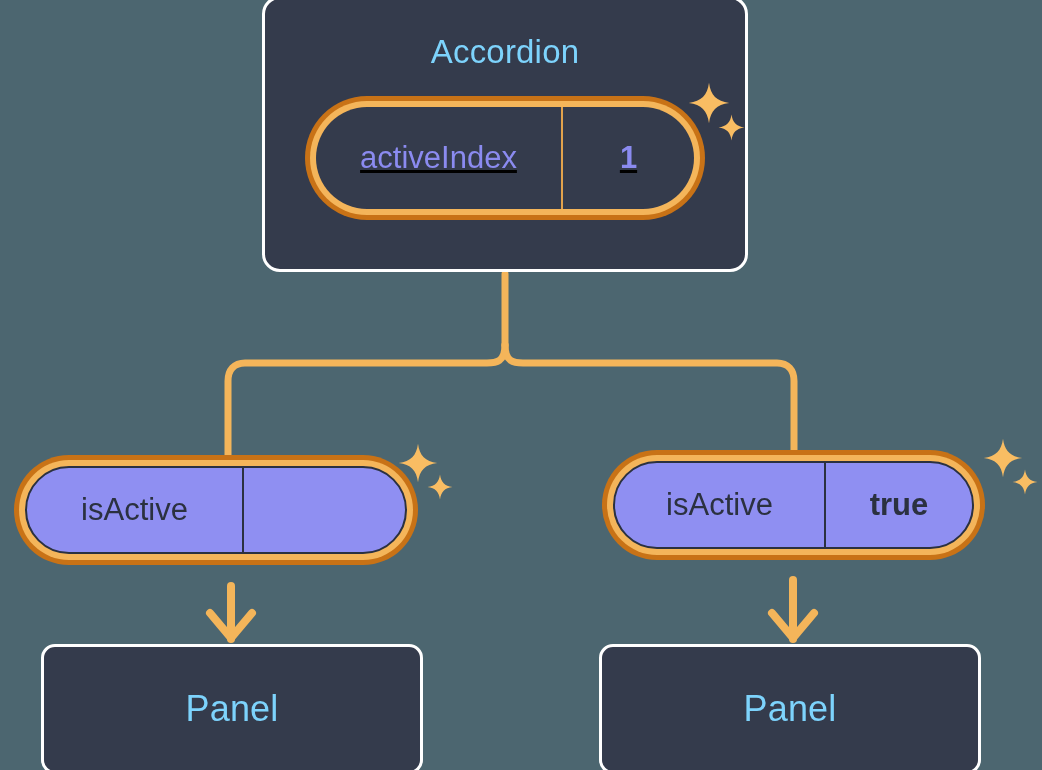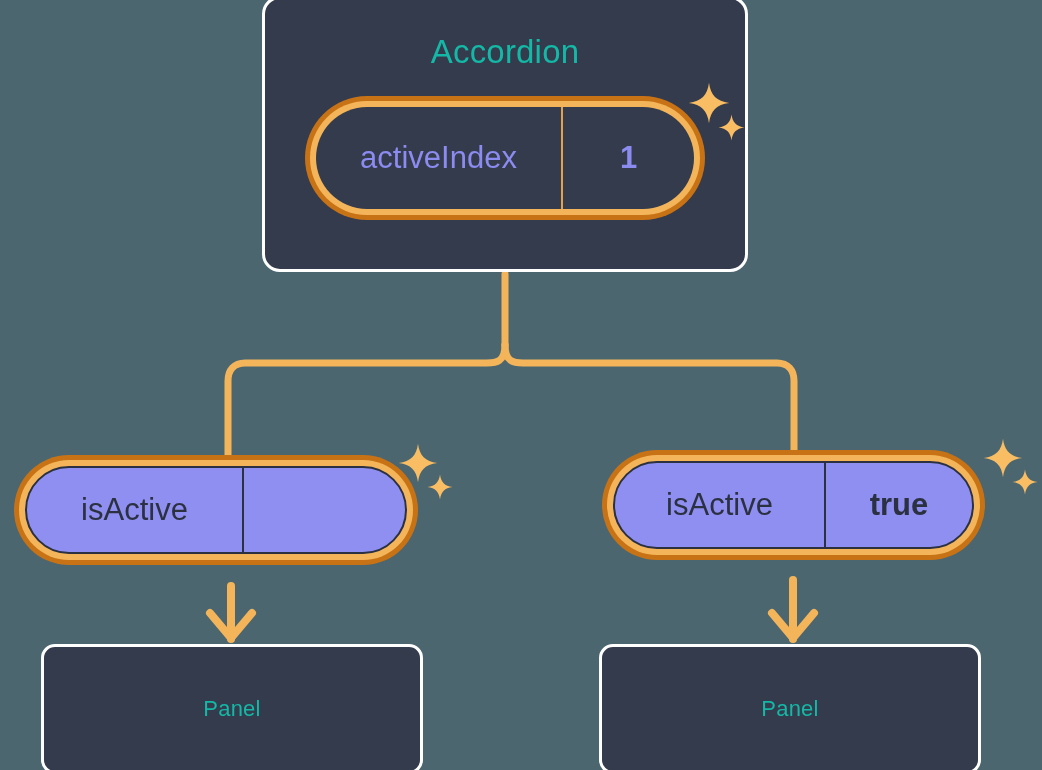--- a/index.html
+++ b/index.html
@@ -30,21 +30,21 @@
 
   
   .card {
     position: absolute;
     background: #343b4c;
     border: 3px solid #ffffff;
     border-radius: 16px;
     box-sizing: border-box;
   }
   .card-title {
-    color: #14b8a6;
+    color: #7dd3fc;
     font-size: 33px;
     font-weight: 400;
     letter-spacing: .2px;
     text-align: center;
     white-space: nowrap;
   }
 
   
   #accordion-card {
     left: 262px;
@@ -62,21 +62,21 @@
     top: 644px;
     width: 382px;
     height: 130px;
     border-radius: 14px;
     display: flex;
     align-items: center;
     justify-content: center;
   }
   #panel-left  { left: 41px; }
   #panel-right { left: 599px; }
-  .panel-card .card-title { font-size: 22px; }
+  .panel-card .card-title { font-size: 36px; }
 
   
   .pill {
     position: absolute;
     display: flex;
     align-items: stretch;
     box-sizing: border-box;
     border-radius: 999px;
     font-size: 31px;
   }
@@ -112,21 +112,21 @@
     white-space: nowrap;
   }
 
   
   #pill-active-index {
     left: 305px;
     top: 96px;
     width: 400px;
     height: 124px;
   }
-  #pill-active-index .pill-inner { background: #f4b55a; }
+  #pill-active-index .pill-inner { background: #f4b55a; text-decoration: underline; }
   #pill-active-index .pill-body  { background: #343b4c; }
   #pill-active-index .pill-key {
     flex: 0 0 247px;
     color: #8b8bf0;
     font-weight: 400;
     border-right: 2px solid #e2a24c;
   }
   #pill-active-index .pill-val {
     flex: 1 1 auto;
     color: #8b8bf0;

